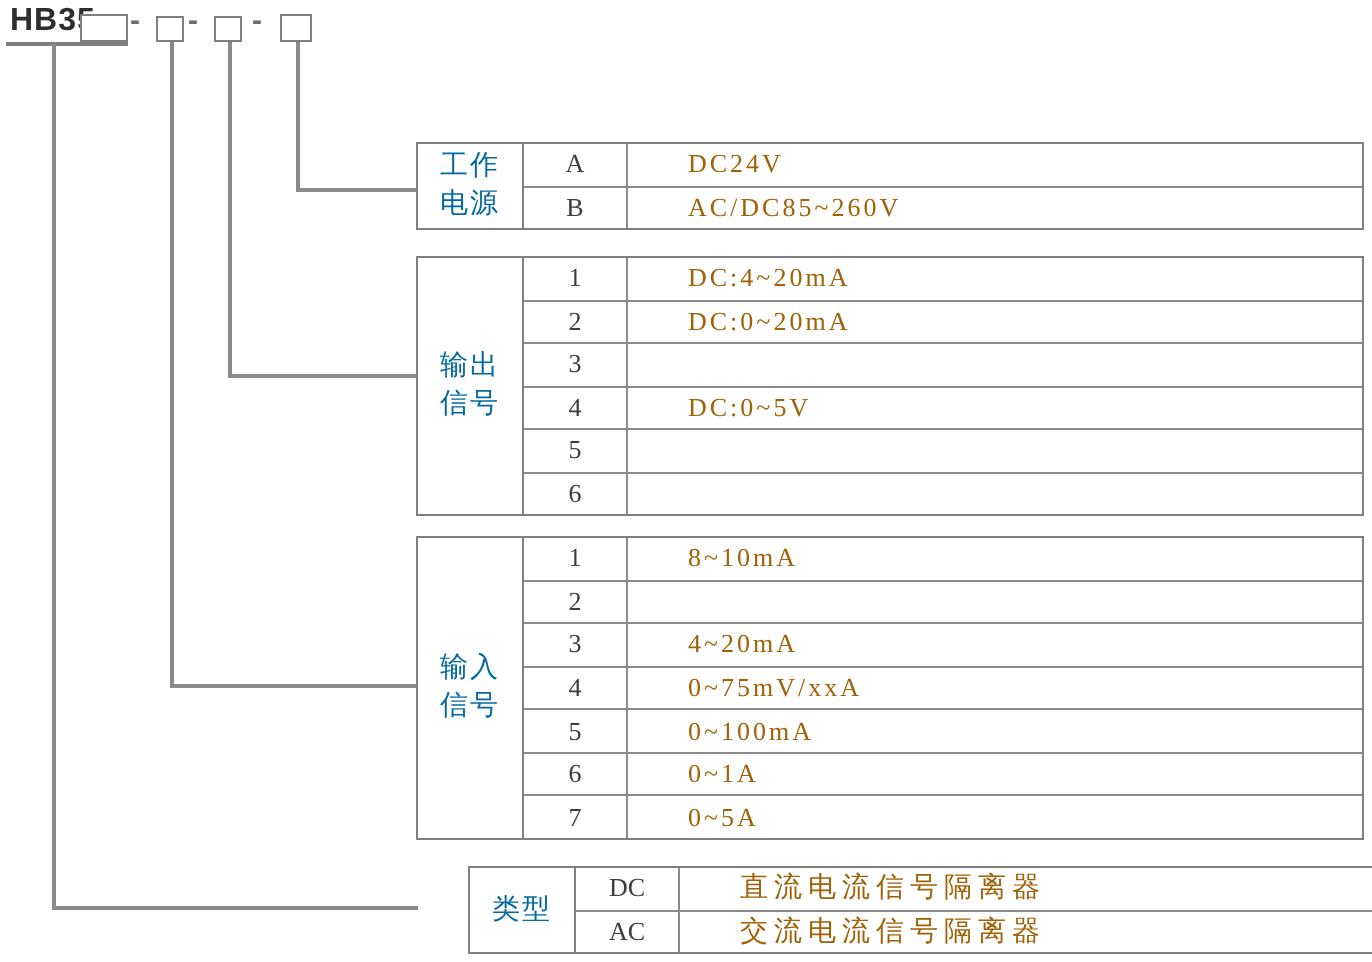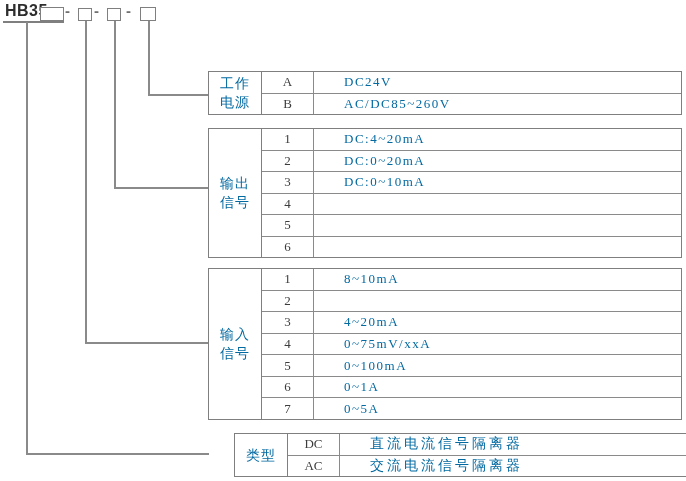--- a/index.html
+++ b/index.html
@@ -64,21 +64,21 @@
   .rows { flex:1; display:flex; flex-direction:column; }
   .trow { flex:1; display:flex; align-items:stretch; border-top:1.2px solid #8a8a8a; }
   .trow:first-child { border-top:none; }
   .code-cell {
     width:52px; border-right:1.2px solid #8a8a8a;
     display:flex; align-items:center; justify-content:center;
     font-size:13px; color:#3c3c3c;
   }
   .value-cell {
     flex:1; display:flex; align-items:center;
-    padding-left:30px; font-size:13px; color:#0369a1;
+    padding-left:30px; font-size:13px; color:#a16207;
     letter-spacing:1.5px; white-space:nowrap;text-align:center;
   }
   .t4 .value-cell { font-size:14px; letter-spacing:3px; }
 </style>
 </head>
 <body>
 
 <div class="canvas">
 
   <span class="model-prefix">HB35</span>
@@ -125,24 +125,24 @@
         <div class="trow">
           <div class="code-cell">1</div>
           <div class="value-cell">DC:4~20mA</div>
         </div>
         <div class="trow">
           <div class="code-cell">2</div>
           <div class="value-cell">DC:0~20mA</div>
         </div>
         <div class="trow">
           <div class="code-cell">3</div>
-          <div class="value-cell">DC:0~10mA</div>
         </div>
         <div class="trow">
           <div class="code-cell">4</div>
+          <div class="value-cell">DC:0~5V</div>
         </div>
         <div class="trow">
           <div class="code-cell">5</div>
         </div>
         <div class="trow">
           <div class="code-cell">6</div>
         </div>
       </div>
     </div>
   <div class="mtable t3">

